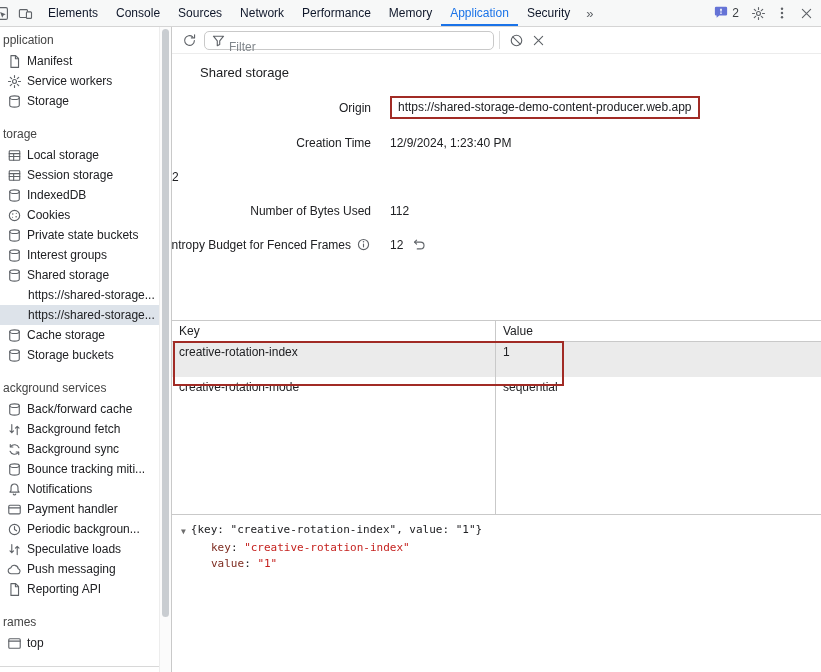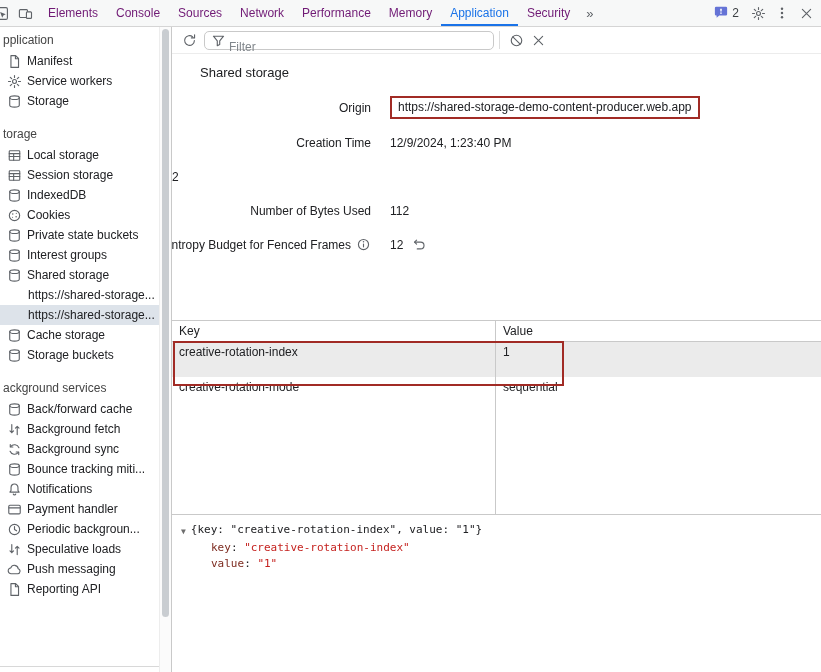--- a/index.html
+++ b/index.html
@@ -12,21 +12,21 @@
        font:12px "Liberation Sans", sans-serif;}
   .devtools{width:100%;height:100%;display:flex;flex-direction:column;}
 
   
   .tabbar{flex:0 0 27px;display:flex;align-items:stretch;background:#f7f8f8;
           border-bottom:1px solid #d5d5d5;overflow:hidden;}
   .tb-left{display:flex;align-items:center;padding-right:2px;}
   .tb-icon{width:24px;height:24px;display:flex;align-items:center;justify-content:center;cursor:pointer;}
   .tb-icon.clip{margin-left:-11px;}
   .tabs{display:flex;}
-  .tab{display:flex;align-items:center;padding:0 9px;color:#701a75;cursor:pointer;white-space:nowrap;}
+  .tab{display:flex;align-items:center;padding:0 9px;color:#0f172a;cursor:pointer;white-space:nowrap;}
   .tab.has-active{color:var(--accent);box-shadow:inset 0 -2px 0 var(--accent);}
   .tab-more{display:flex;align-items:center;padding:0 7px;color:#5f6368;font-size:13px;cursor:pointer;}
   .tb-right{margin-left:auto;display:flex;align-items:center;padding-right:3px;}
   .issues{display:flex;align-items:center;gap:4px;padding:0 7px;cursor:pointer;}
   .issues-count{color:#3c4043;}
 
   
   .body-row{flex:1;display:flex;min-height:0;}
 
   
@@ -400,20 +400,35 @@
                   <svg width="15" height="15" viewBox="0 0 16 16" fill="none" stroke="#5f6368" stroke-width="1.2" stroke-linecap="round" stroke-linejoin="round">
                     <path d="M4.2 1.7h5l3.1 3.1v9.5H4.2z"></path>
                     <path d="M9 1.9v3.1h3.2"></path>
                   </svg>
                 </span>
                   <span class="sb-label">Reporting API</span>
                 </div>
               </div>
           </div>
 
+          <div class="sb-section">
+            <div class="sb-header">rames</div>
+            <div>
+
+                <div class="sb-item">
+                  <span class="icon">
+                  <svg width="15" height="15" viewBox="0 0 16 16" fill="none" stroke="#5f6368" stroke-width="1.2" stroke-linecap="round" stroke-linejoin="round">
+                    <rect x="1.9" y="2.9" width="12.2" height="10.2" rx="1"></rect>
+                    <path d="M1.9 5.5h12.2"></path>
+                  </svg>
+                </span>
+                  <span class="sb-label">top</span>
+                </div>
+              </div>
+          </div>
         </div>
       <div class="sb-bottom-line"></div>
       <div class="sb-scroll-track">
         <div class="sb-scroll-thumb"></div>
       </div>
     </div>
 
     <div class="main">
 
       <div class="main-toolbar">

